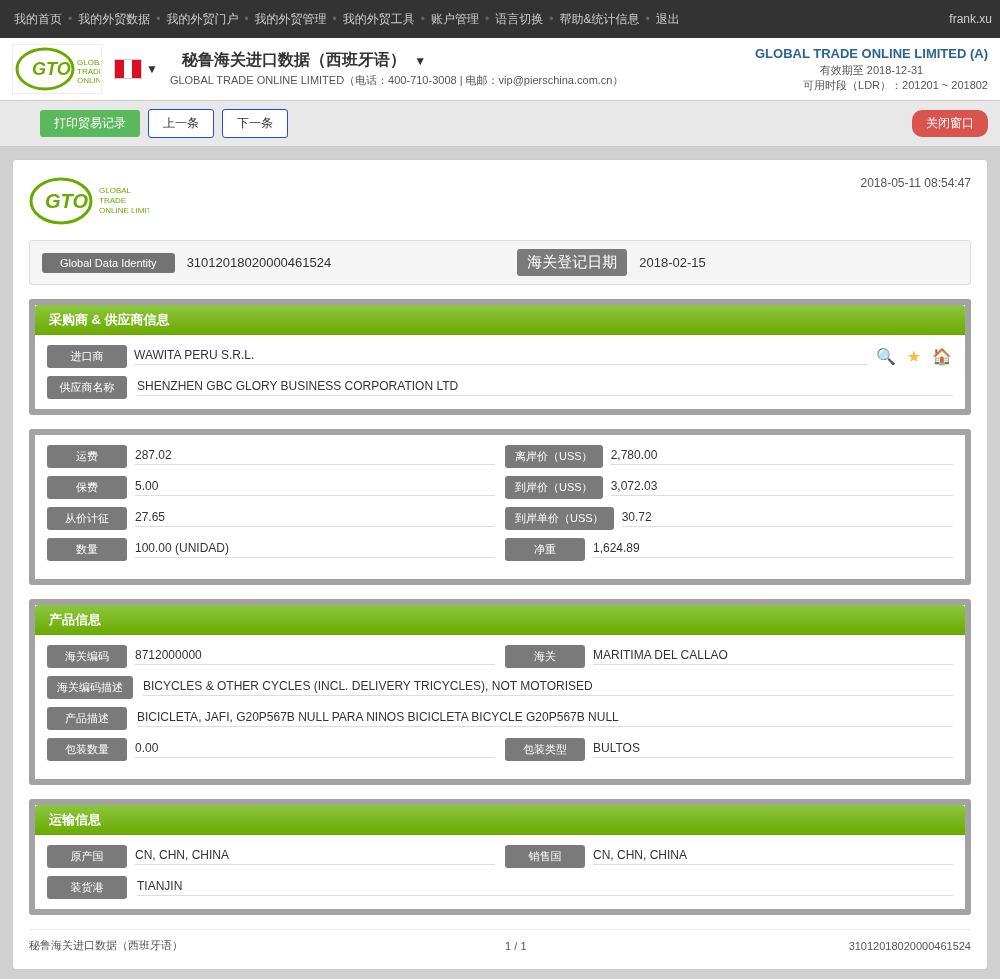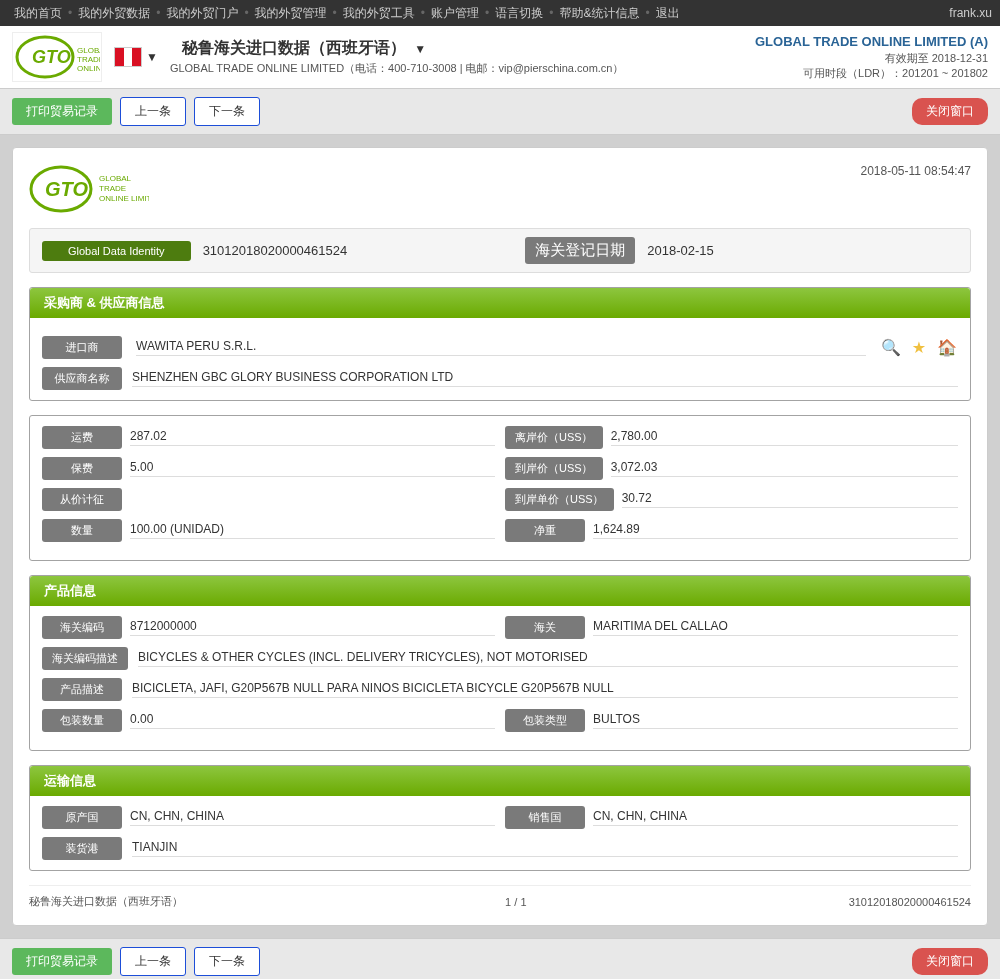--- a/index.html
+++ b/index.html
@@ -5,21 +5,21 @@
     * { box-sizing: border-box; margin: 0; padding: 0; }
     body { font-family: Arial, sans-serif; font-size: 12px; background: #d0d0d0; color: #333; min-width: 1000px; }
 
     
     .top-nav {
       background: #333;
       color: #ccc;
       display: flex;
       align-items: center;
       padding: 0 8px;
-      height: 26px;
+      height: 38px;
       font-size: 12px;
     }
     .top-nav a { color: #ccc; text-decoration: none; padding: 0 6px; cursor: pointer; }
     .top-nav .sep { color: #666; }
     .top-nav .right { margin-left: auto; color: #ccc; }
 
     
     .header-bar {
       background: #fff;
       display: flex;
@@ -34,35 +34,35 @@
       border: 1px solid #eee;
       display: flex; align-items: center; justify-content: center;
     }
     .flag-area { display: flex; align-items: center; gap: 4px; margin-left: 12px; }
     .flag { width: 28px; height: 20px; background: linear-gradient(to right, #D91023 33%, #fff 33%, #fff 66%, #D91023 66%); border: 1px solid #ccc; }
     .title-area { margin-left: 12px; }
     .title-main { font-size: 16px; font-weight: bold; color: #333; margin-left: 12px; }
     .title-sub { font-size: 11px; color: #555; margin-top: 2px; }
     .header-right { margin-left: auto; text-align: right; }
     .company-name { font-size: 13px; font-weight: bold; color: #2a6496; }
-    .validity { font-size: 11px; color: #555; margin-top: 2px; }
+    .validity { font-size: 11px; color: #555; margin-top: 2px; text-align: center; }
     .ldr { font-size: 11px; color: #555; }
 
     
     .toolbar {
       background: #e8e8e8;
       padding: 8px 12px;
       display: flex;
       align-items: center;
       gap: 8px;
       border-bottom: 1px solid #ccc;
     }
     .btn-print {
       background: #5cb85c; color: #fff; border: none; padding: 5px 14px;
-      border-radius: 3px; cursor: pointer; font-size: 12px;
+      border-radius: 3px; cursor: pointer; font-size: 12px; margin-left: 28px;
     }
     .btn-nav {
       background: #fff; color: #333; border: 1px solid #1d4ed8; padding: 5px 14px;
       border-radius: 3px; cursor: pointer; font-size: 12px;
     }
     .btn-close {
       background: #d9534f; color: #fff; border: none; padding: 5px 14px;
       border-radius: 10px; cursor: pointer; font-size: 12px; margin-left: auto;
     }
 
@@ -96,21 +96,21 @@
       display: flex;
       align-items: center;
       gap: 12px;
       margin-bottom: 14px;
       background: #f5f5f5;
       border: 1px solid #ddd;
       padding: 8px 12px;
       border-radius: 3px;
     }
     .id-label {
-      background: #4d7c0f; color: #fff; padding: 4px 26px;
+      background: #737373; color: #fff; padding: 4px 18px;
       border-radius: 3px; font-size: 11px; white-space: nowrap;
     }
     .id-value { font-size: 13px; color: #333; flex: 1; }
     .id-date-label {
       background: #7a7a7a; color: #fff; padding: 4px 10px;
       border-radius: 3px; font-size: 15px; white-space: nowrap;
     }
     .id-date-value { font-size: 13px; color: #333; flex: 1; }
 
     
@@ -134,34 +134,33 @@
       padding-bottom: 2px;
     }
     .field-value-wide {
       flex: 2;
     }
 
     
     .supplier-row {
       display: flex;
       align-items: center;
-      gap: 14px;
+      gap: 7px;
       margin-bottom: 8px;
-      margin-top: 8px;
     }
     .supplier-icons { display: flex; gap: 6px; margin-left: auto; }
     .icon-btn {
       width: 22px; height: 22px;
       display: flex; align-items: center; justify-content: center;
       cursor: pointer; font-size: 16px;
     }
 
     
     .section-wrap { margin-bottom: 14px; }
-    .section-inner { border: 1px solid #a3a3a3; border-radius: 3px; }
+    .section-inner { border: 6px solid #a3a3a3; border-radius: 3px; }
     .section-title-row {
       background: linear-gradient(to bottom, #8dc63f, #6aaa00);
       color: #fff;
       padding: 6px 14px;
       font-size: 13px;
       font-weight: bold;
       border-radius: 3px 3px 0 0;
     }
     .section-content { padding: 10px 12px; }
 
@@ -324,20 +323,21 @@
               <span class="field-value">5.00</span>
             </div>
             <div class="field-pair">
               <span class="field-label">到岸价（USS）</span>
               <span class="field-value">3,072.03</span>
             </div>
           </div>
           <div class="two-field-row">
             <div class="field-pair">
               <span class="field-label">从价计征</span>
+              <span class="field-value">27.65</span>
             </div>
             <div class="field-pair">
               <span class="field-label">到岸单价（USS）</span>
               <span class="field-value">30.72</span>
             </div>
           </div>
           <div class="two-field-row">
             <div class="field-pair">
               <span class="field-label">数量</span>
               <span class="field-value">100.00 (UNIDAD)</span>

